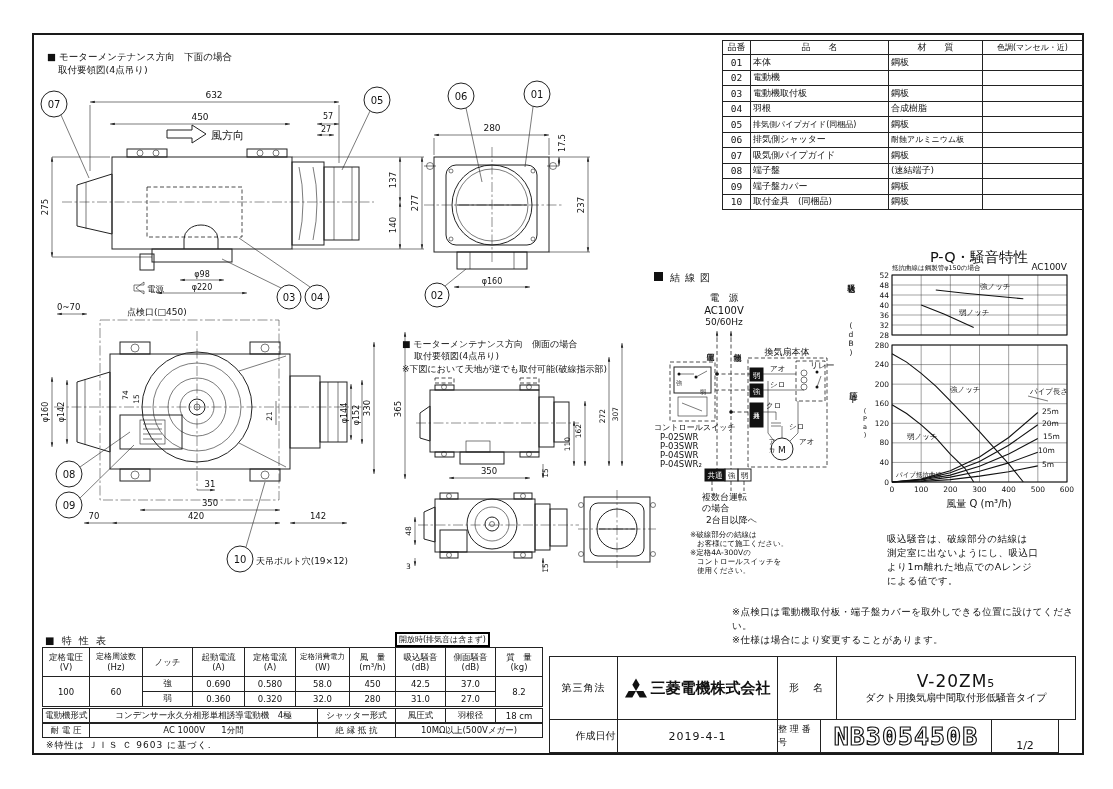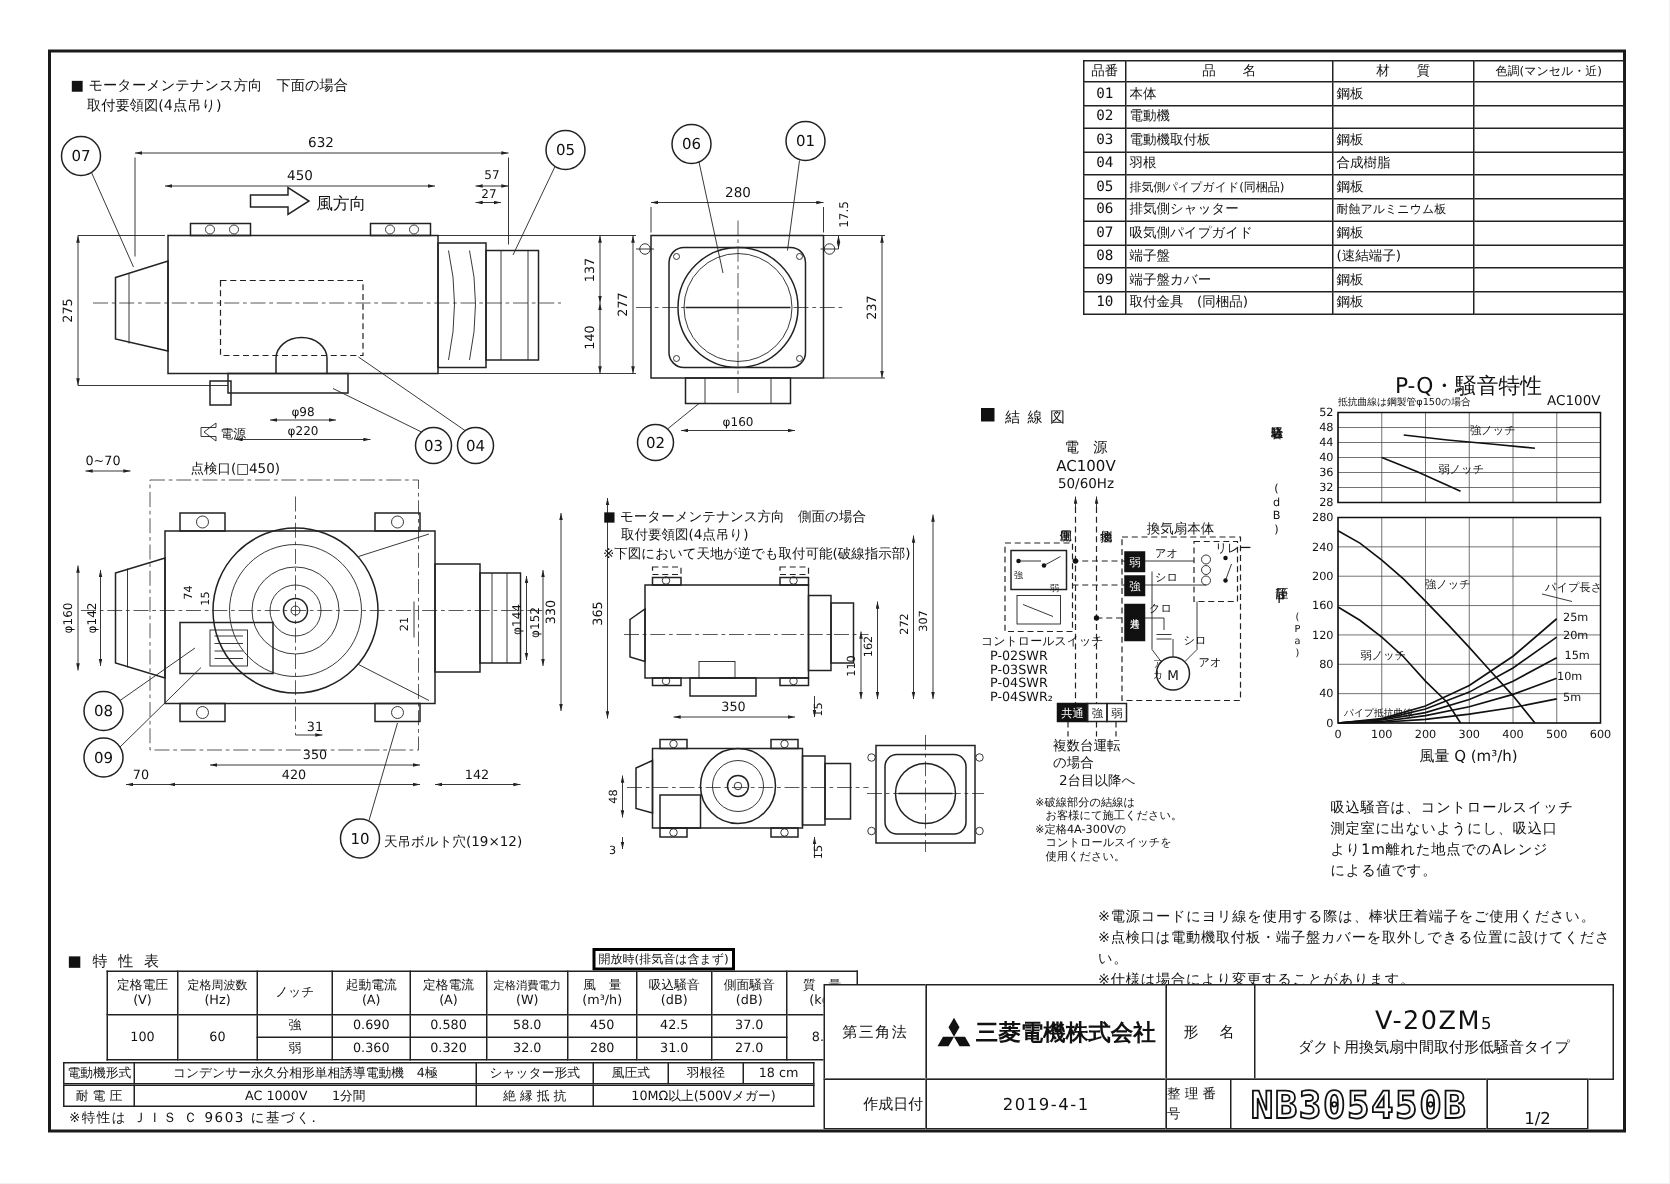--- a/index.html
+++ b/index.html
@@ -617,21 +617,21 @@
             <td>鋼板</td>
             <td></td>
           </tr>
 </tbody>
       </table>
 
 <div id="spec-wrap" class="abs">
   <div id="spec-title">■ 特 性 表</div>
   <div id="open-note">開放時(排気音は含まず)</div>
 
-  <table class="spec" style="top:13px;margin-left:29px;">
+  <table class="spec" style="top:13px;">
     <colgroup>
             <col style="width:47px">
             <col style="width:53px">
             <col style="width:50px">
             <col style="width:52px">
             <col style="width:51px">
             <col style="width:54px">
             <col style="width:46px">
             <col style="width:50px">
             <col style="width:50px">
@@ -738,27 +738,26 @@
       <td>絶 縁 抵 抗</td>
       <td>10MΩ以上(500Vメガー)</td>
     </tr>
   </tbody>
         </table>
 
   <div id="spec-foot">※特性は ＪＩＳ Ｃ 9603 に基づく.</div>
 </div>
 
 <div class="note-block" style="left:853px;top:497px;width:200px;">
-  <div>吸込騒音は、コントロールスイッチ</div>
+  <div>吸込騒音は、破線部分の結線は</div>
   <div>測定室に出ないようにし、吸込口</div>
   <div>より1m離れた地点でのAレンジ</div>
   <div>による値です。</div>
 </div>
 <div class="note-block" style="left:698px;top:570px;width:350px;">
-  <div>※電源コードにヨリ線を使用する際は、棒状圧着端子をご使用ください。</div>
   <div>※点検口は電動機取付板・端子盤カバーを取外しできる位置に設けてください。</div>
   <div>※仕様は場合により変更することがあります。</div>
 </div>
 
 <div id="tblock" class="abs">
   <div class="tb-row" style="height:63px;">
     <div class="tb-cell" style="width:69px;">
       <span style="font-size:10px;letter-spacing:1px;">第三角法</span>
     </div>
     <div class="tb-cell" style="width:161px;flex-direction:row;gap:4px;">

